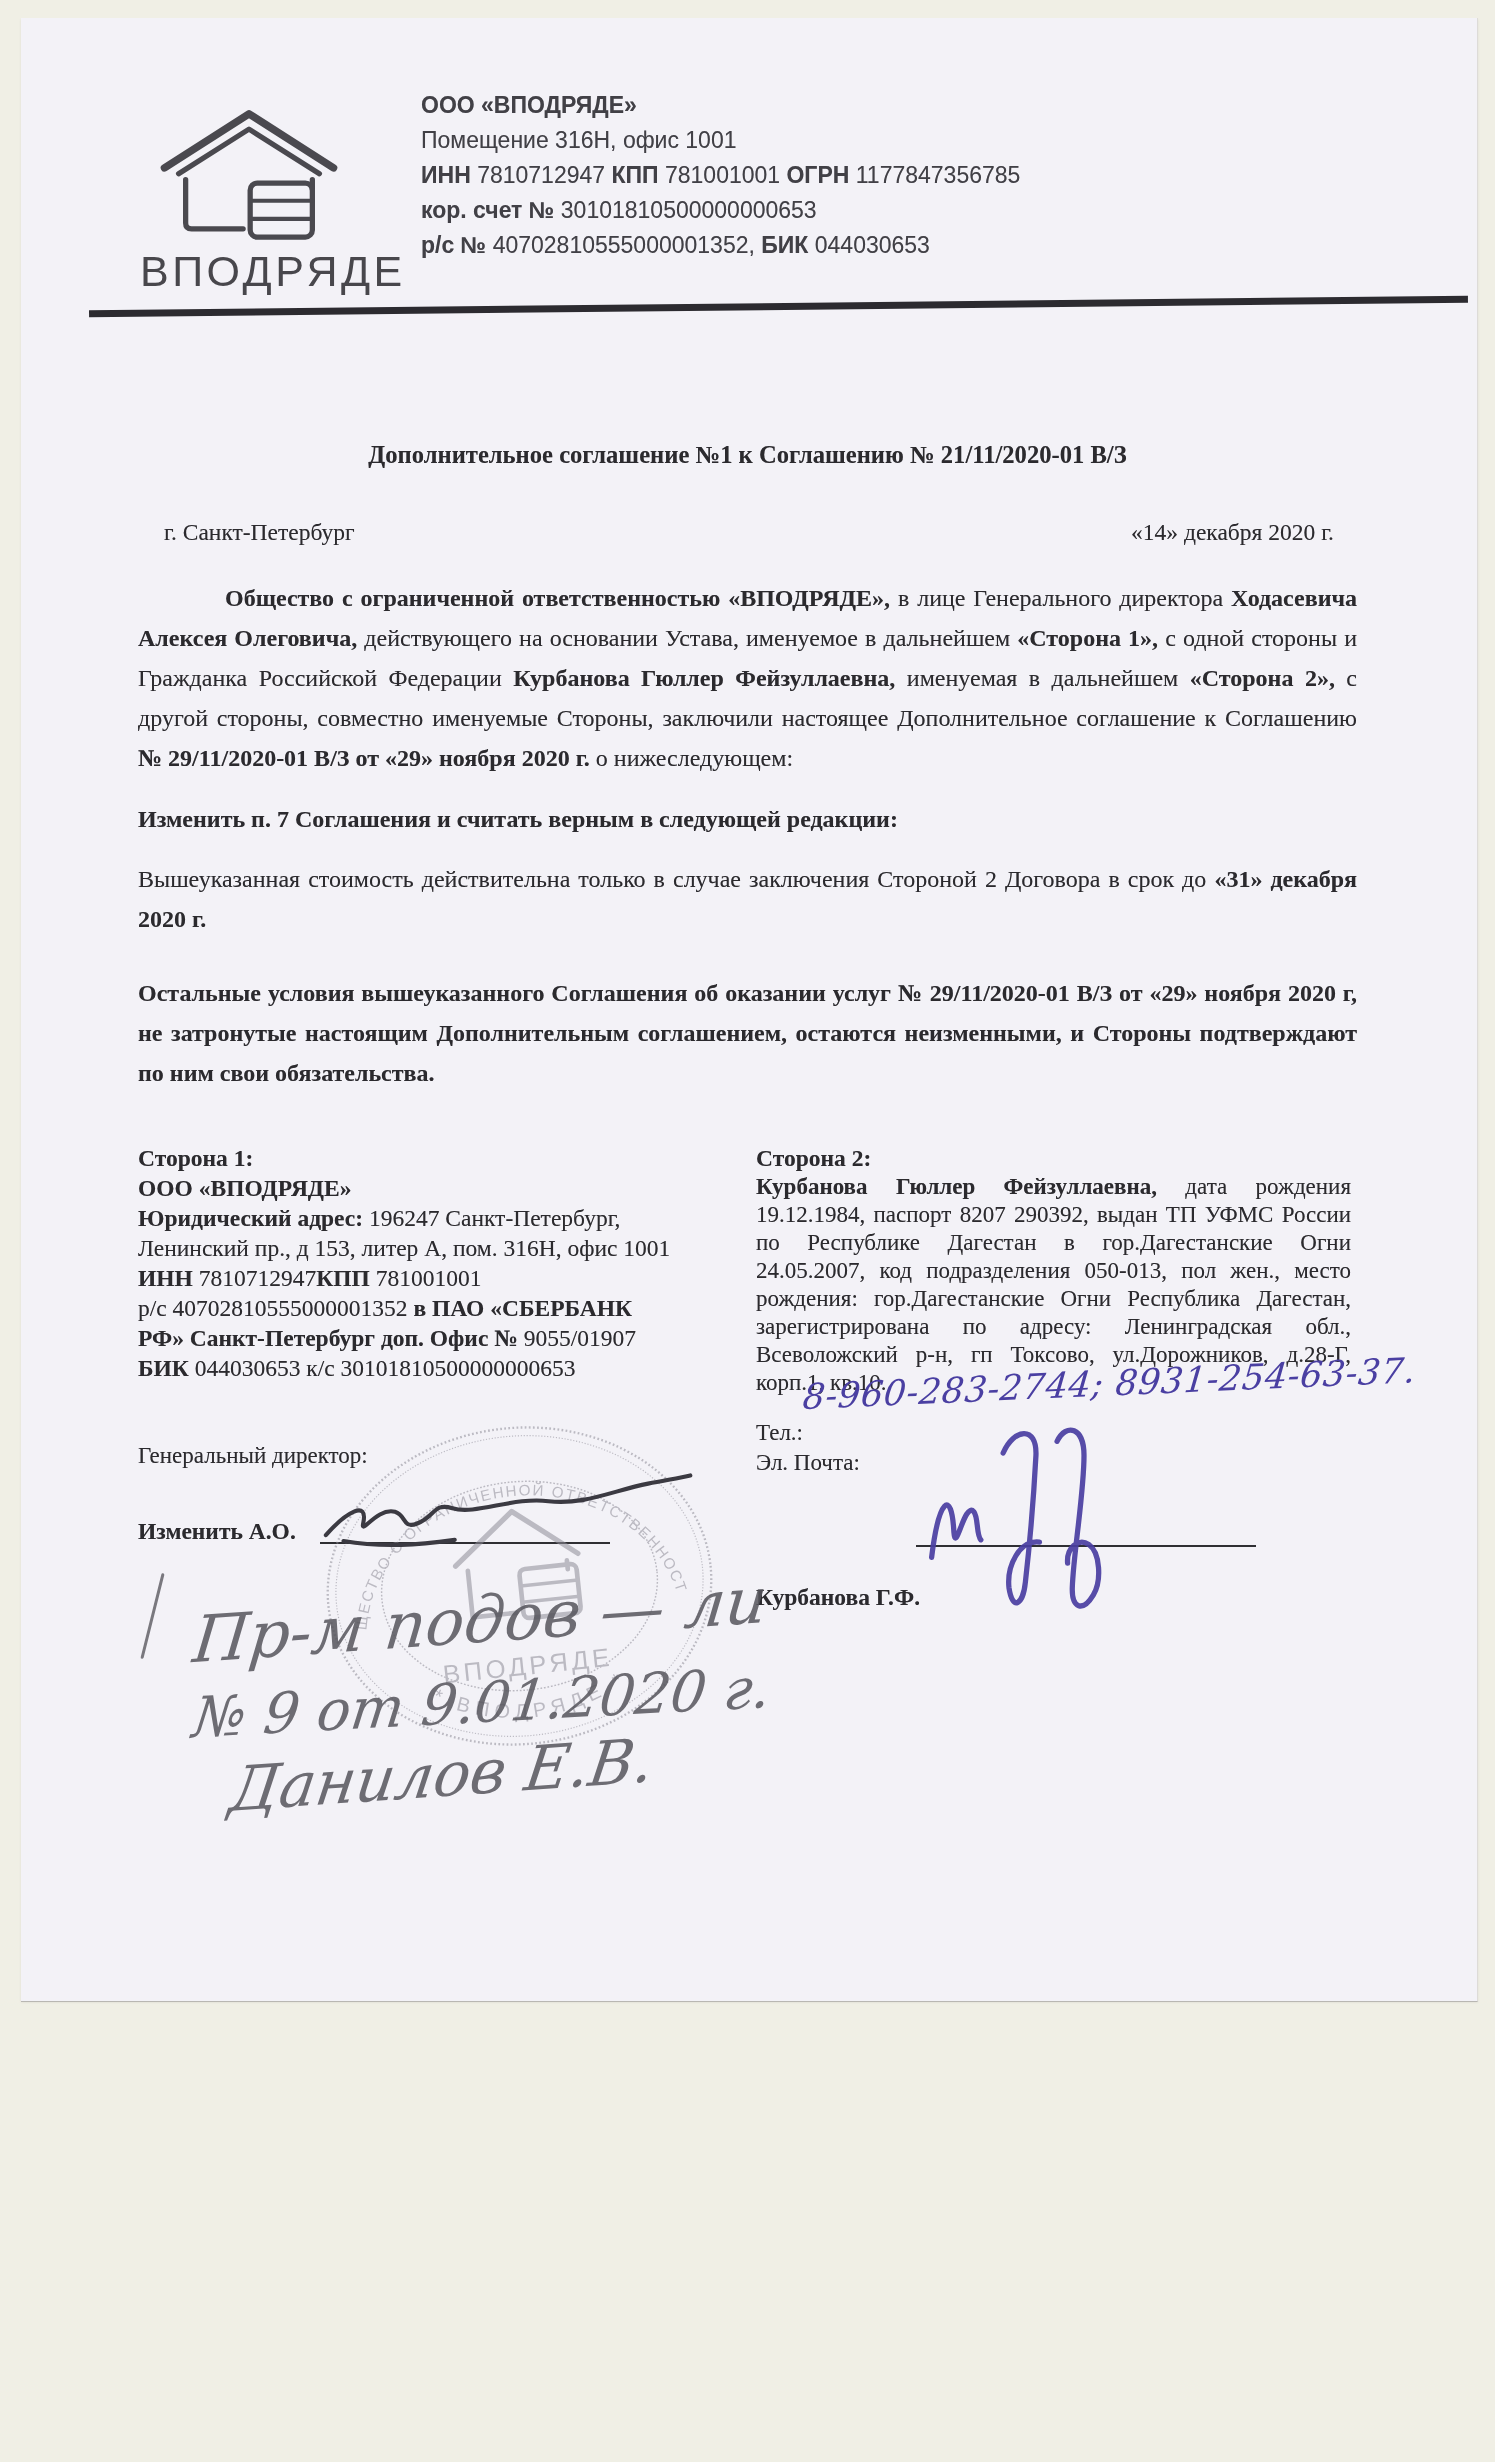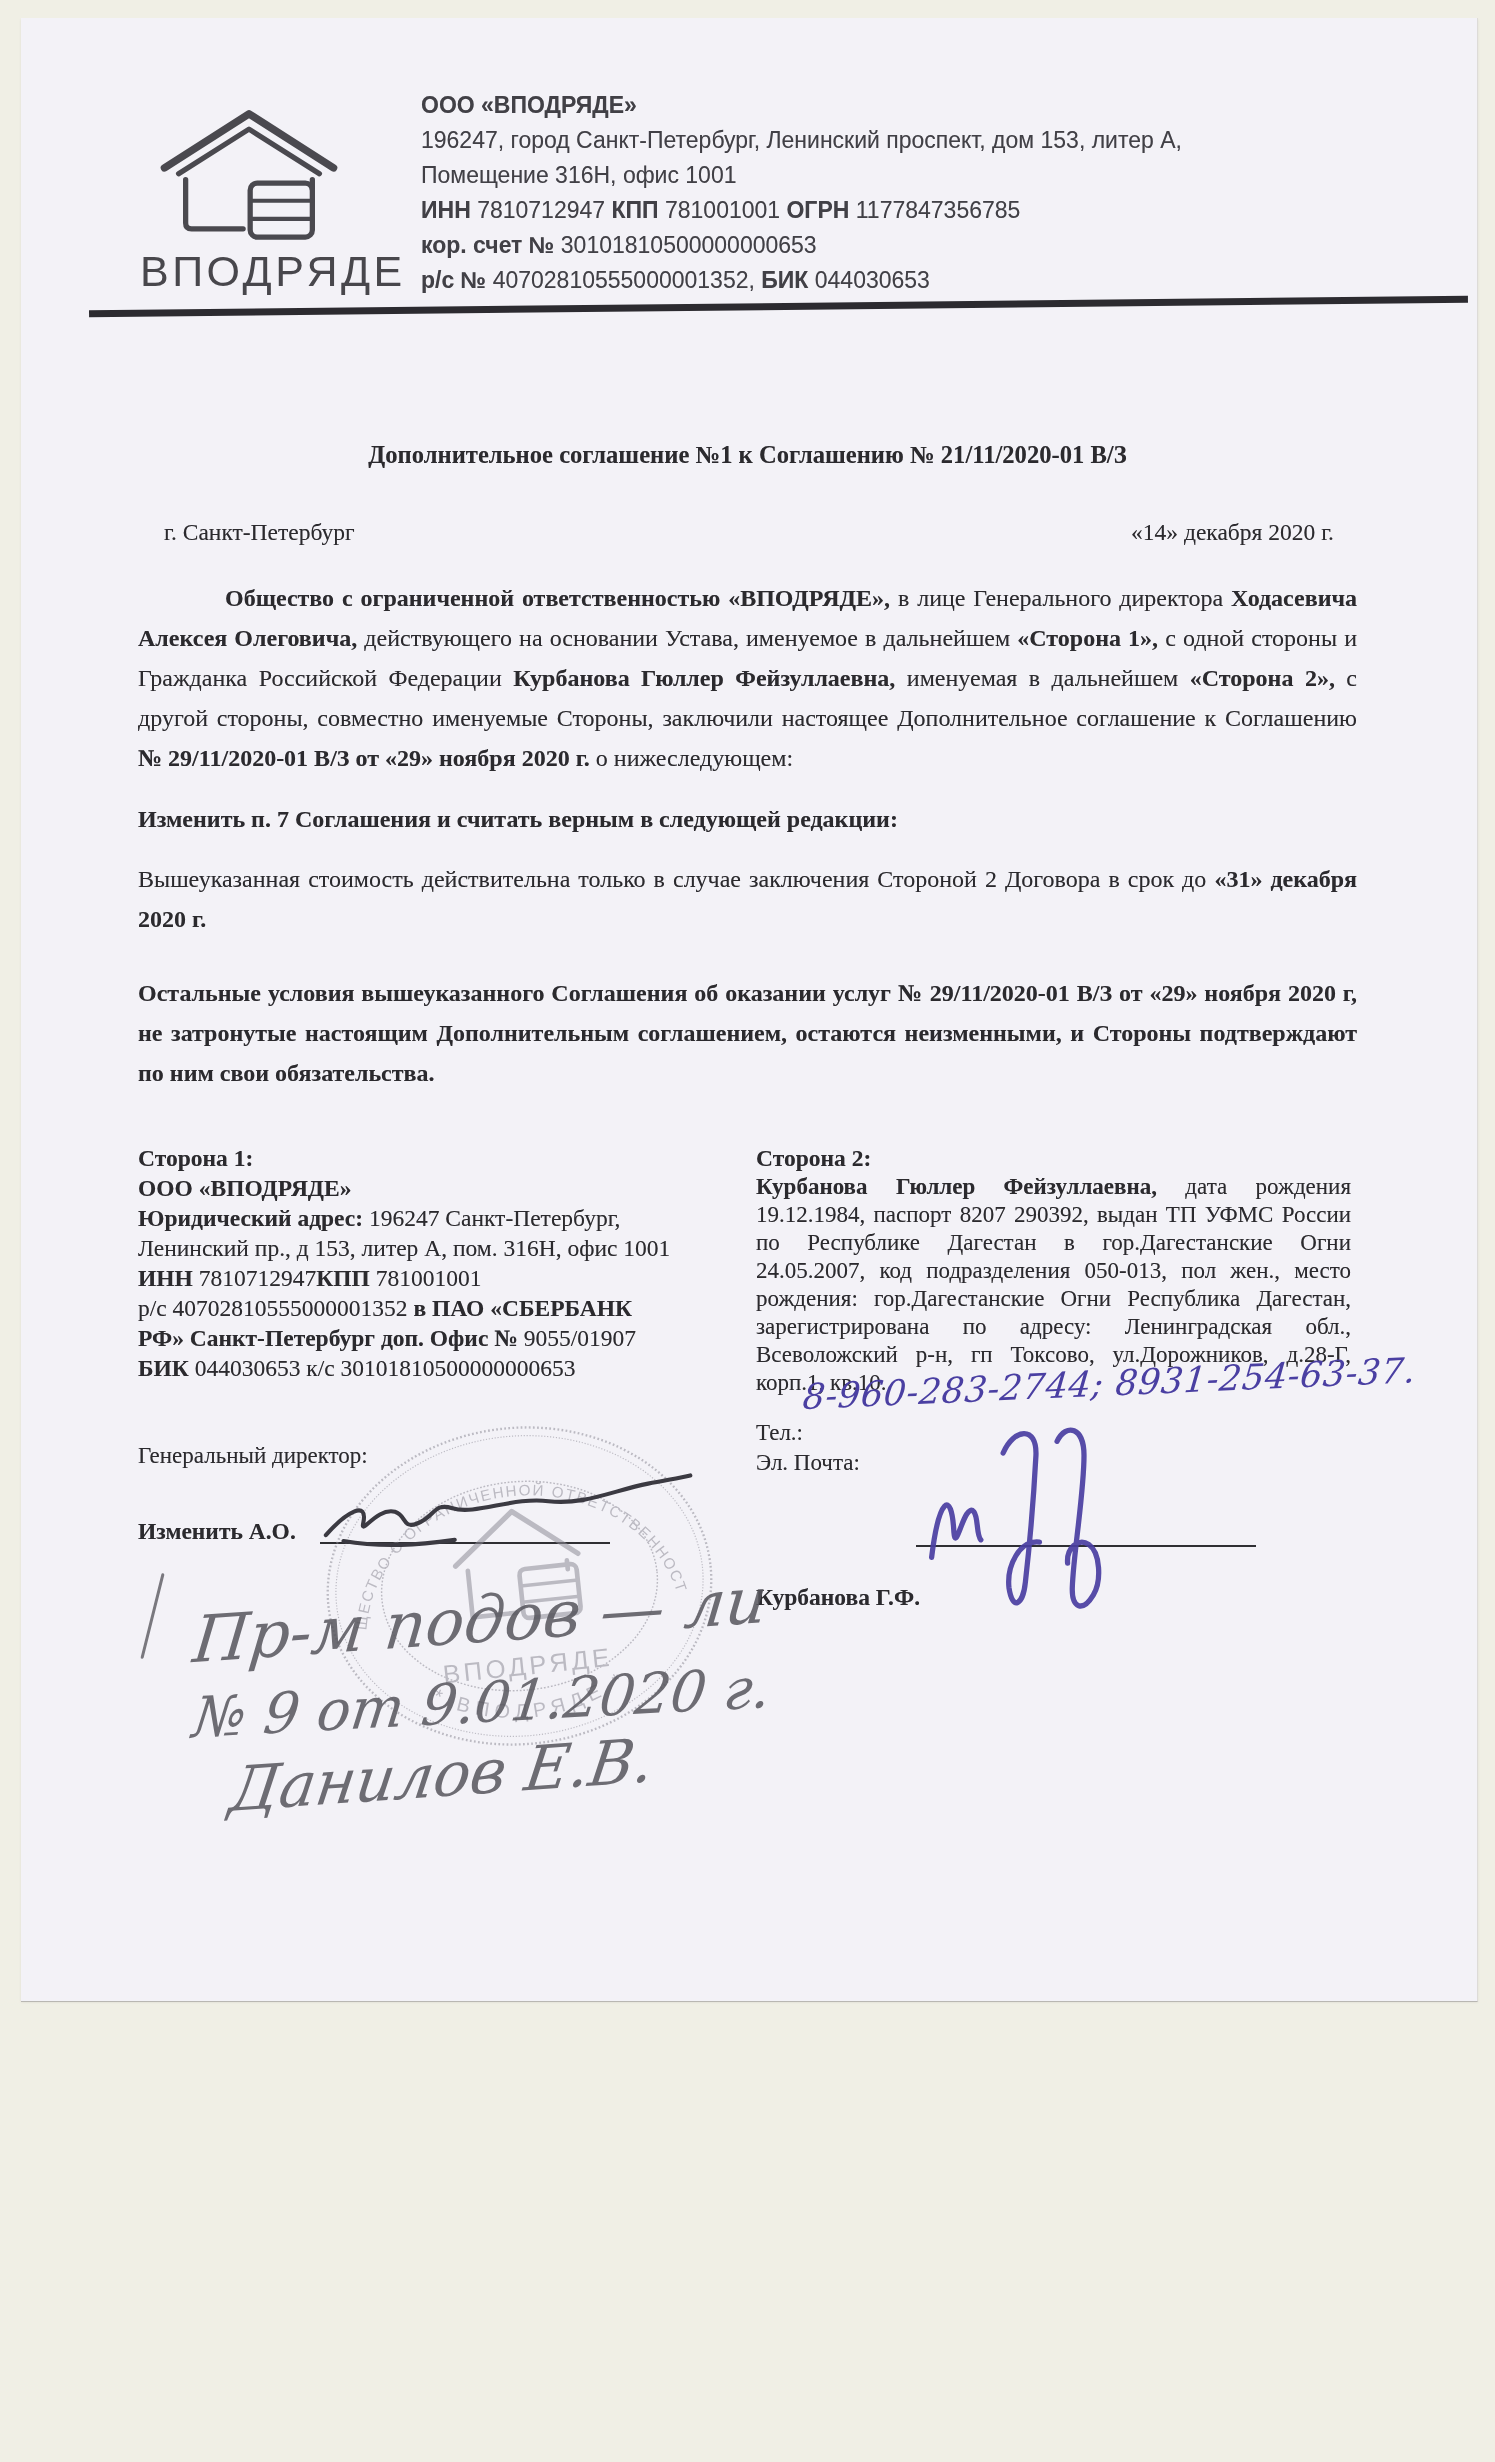--- a/index.html
+++ b/index.html
@@ -51,21 +51,20 @@
       <path d="M 42,122 L 42,196 Q 42,206 52,206 L 140,206" stroke-width="9"></path>
       <path d="M 258,122 L 258,138" stroke-width="9"></path>
       <rect x="152" y="128" width="106" height="92" rx="12" stroke-width="9"></rect>
       <path d="M 152,158 L 258,158 M 152,189 L 258,189" stroke-width="7"></path>
     </g>
   </svg>
   <div class="abs sans wordmark" style="left:140px;top:247px;">ВПОДРЯДЕ</div>
 
   <div class="abs" style="left:421px;top:88px;">
     <div class="sans hdr-line"><span class="b">ООО «ВПОДРЯДЕ»</span></div>
-    <div class="sans hdr-line"><span>196247, город Санкт-Петербург, Ленинский проспект, дом 153, литер А,</span></div>
     <div class="sans hdr-line"><span>Помещение 316Н, офис 1001</span></div>
     <div class="sans hdr-line"><span class="b">ИНН </span><span>7810712947 </span><span class="b">КПП </span><span>781001001 </span><span class="b">ОГРН </span><span>1177847356785</span></div>
     <div class="sans hdr-line"><span class="b">кор. счет № </span><span>30101810500000000653</span></div>
     <div class="sans hdr-line"><span class="b">р/с № </span><span>40702810555000001352, </span><span class="b">БИК </span><span>044030653</span></div>
   </div>
 
   <div class="abs rule" style="left:89px;top:303px;width:1379px;height:7px;"></div>
 
   <div class="abs title doc-text" style="left:176px;top:441px;width:1143px;">Дополнительное соглашение №1 к Соглашению № 21/11/2020-01 В/З</div>
 

